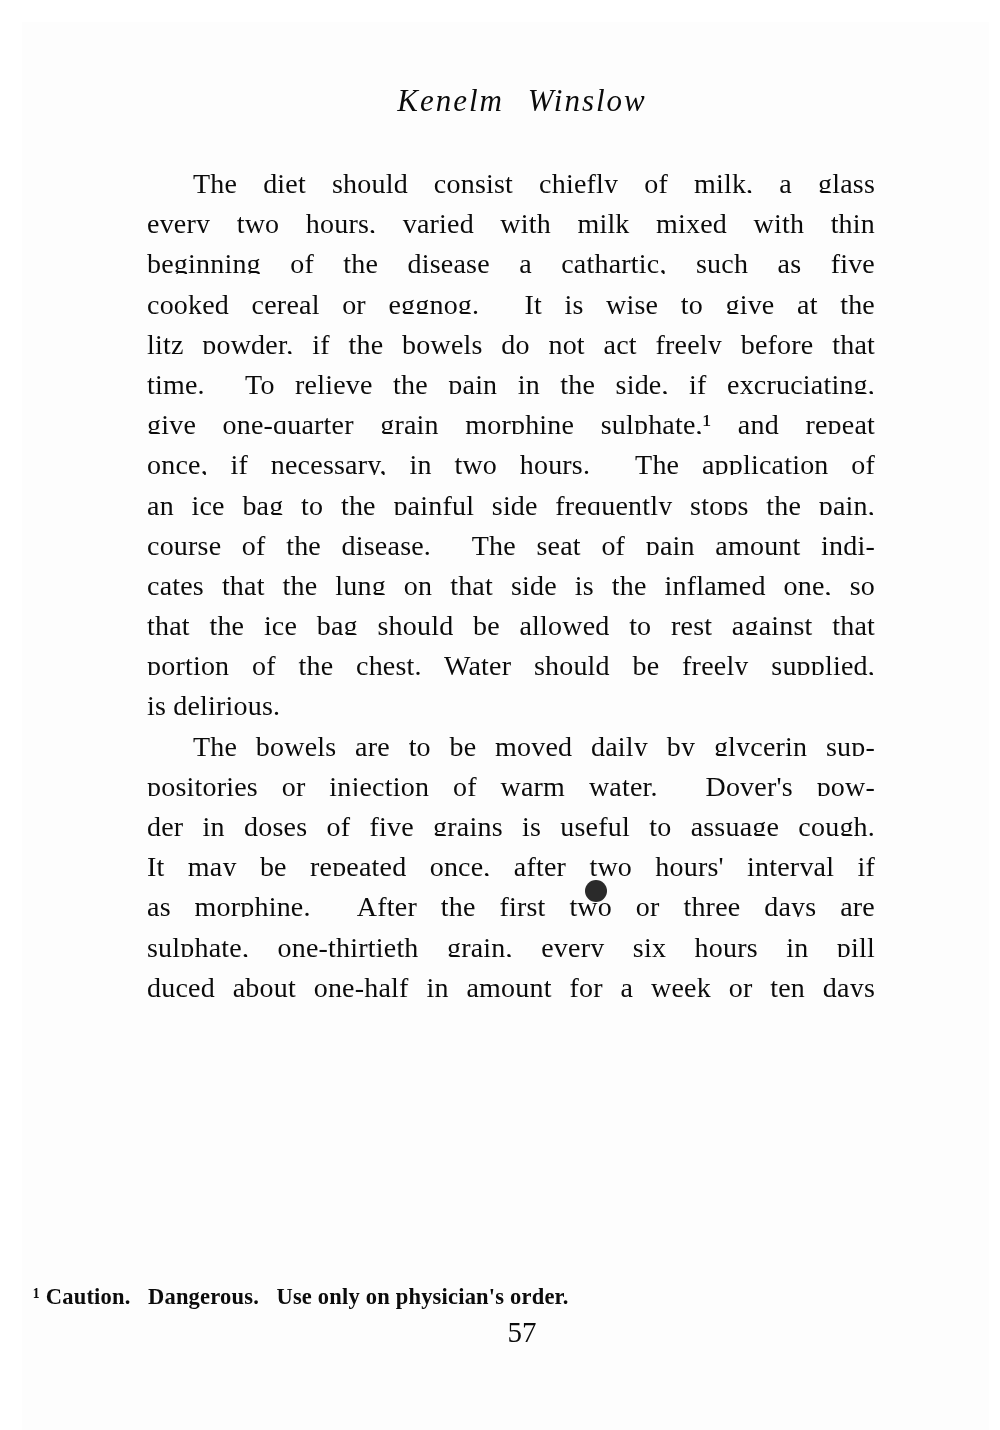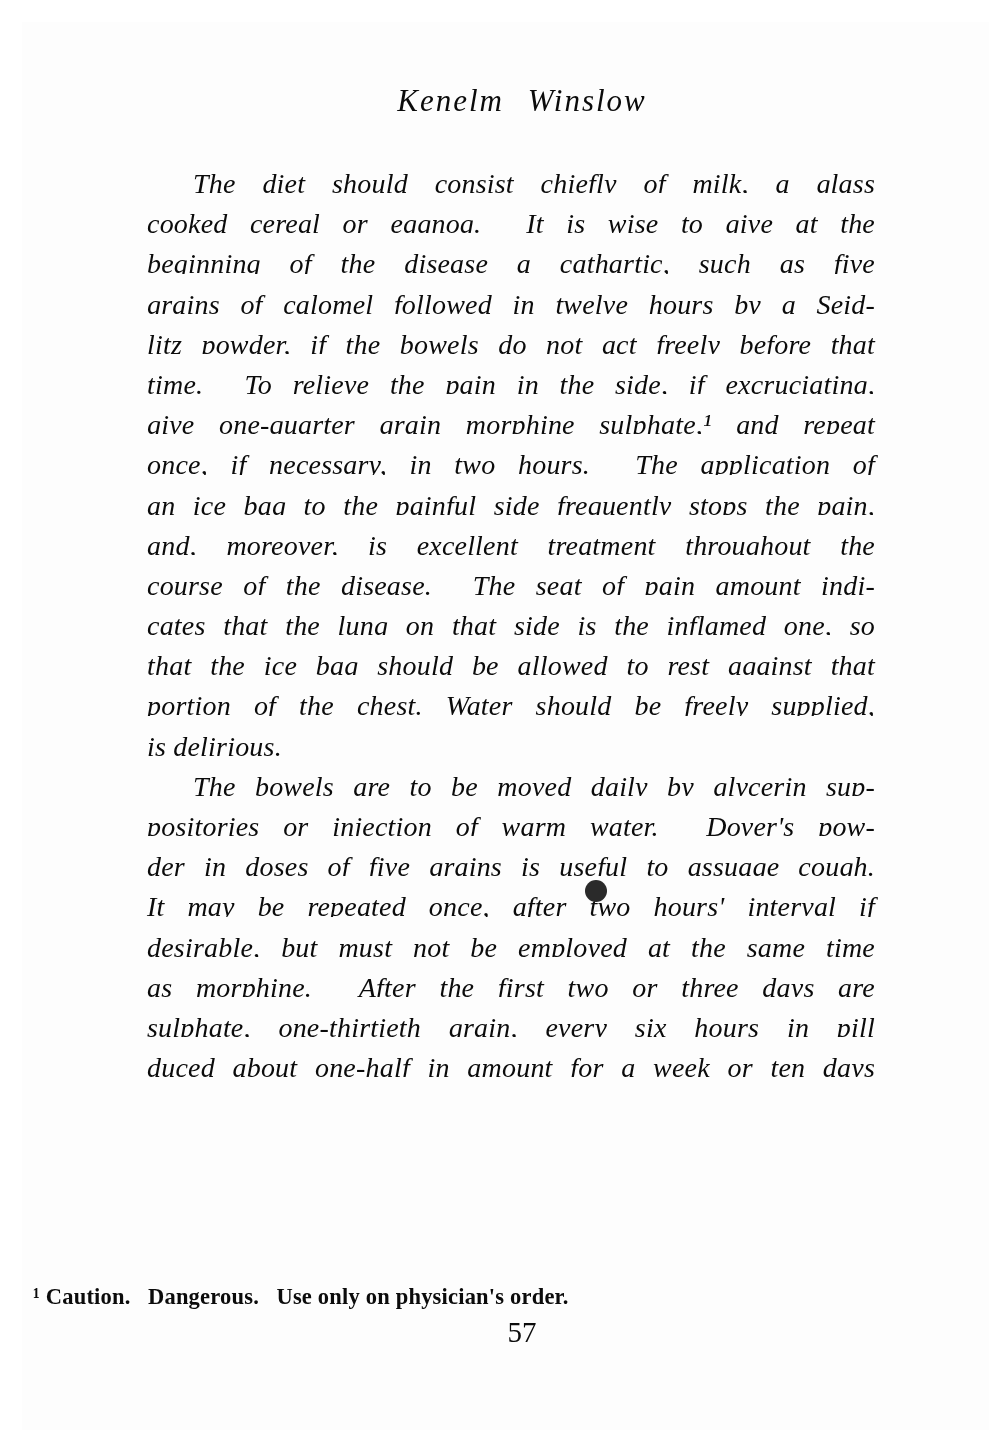--- a/index.html
+++ b/index.html
@@ -22,21 +22,20 @@
     font-style: italic;
     font-size: 31px;
     letter-spacing: 2px;
     word-spacing: 14px;
   }
   .body-text {
     position: absolute;
     left: 103px;
     top: 120px;
     width: 772px;
-    font-style: italic;
   }
   .line {
     font-size: 28px;
     line-height: 40.2px;
     height: 40.2px;
     text-align: justify;
     text-align-last: justify;
     white-space: pre-wrap;
     letter-spacing: 0.2px;
     overflow: hidden;
@@ -71,39 +70,37 @@
   .speck.s2 { left: 563px; top: 858px; width: 3px; height: 3px; }
 </style>
 </head>
 <body>
 
 <div class="page">
   <div class="running-head">Kenelm Winslow</div>
 
   <div class="body-text" id="body-text">
       <div class="line indent">The diet should consist chiefly of milk, a glass</div>
+      <div class="line">every two hours, varied with milk mixed with thin</div>
+      <div class="line">beginning of the disease a cathartic, such as five</div>
       <div class="line">cooked cereal or eggnog.  It is wise to give at the</div>
-      <div class="line">beginning of the disease a cathartic, such as five</div>
-      <div class="line">grains of calomel followed in twelve hours by a Seid-</div>
       <div class="line">litz powder, if the bowels do not act freely before that</div>
       <div class="line">time.  To relieve the pain in the side, if excruciating,</div>
       <div class="line">give one-quarter grain morphine sulphate,¹ and repeat</div>
       <div class="line">once, if necessary, in two hours.  The application of</div>
       <div class="line">an ice bag to the painful side frequently stops the pain,</div>
-      <div class="line">and, moreover, is excellent treatment throughout the</div>
       <div class="line">course of the disease.  The seat of pain amount indi-</div>
       <div class="line">cates that the lung on that side is the inflamed one, so</div>
       <div class="line">that the ice bag should be allowed to rest against that</div>
       <div class="line">portion of the chest. Water should be freely supplied,</div>
       <div class="line last">is delirious.</div>
       <div class="line indent">The bowels are to be moved daily by glycerin sup-</div>
       <div class="line">positories or injection of warm water.  Dover's pow-</div>
       <div class="line">der in doses of five grains is useful to assuage cough.</div>
       <div class="line">It may be repeated once, after two hours' interval if</div>
-      <div class="line">desirable, but must not be employed at the same time</div>
       <div class="line">as morphine.  After the first two or three days are</div>
       <div class="line">sulphate, one-thirtieth grain, every six hours in pill</div>
       <div class="line">duced about one-half in amount for a week or ten days</div>
     </div>
 
   <div class="footnote">¹ Caution.   Dangerous.   Use only on physician's order.</div>
 
   <div class="folio">57</div>
 
   <div class="speck s1"></div>

